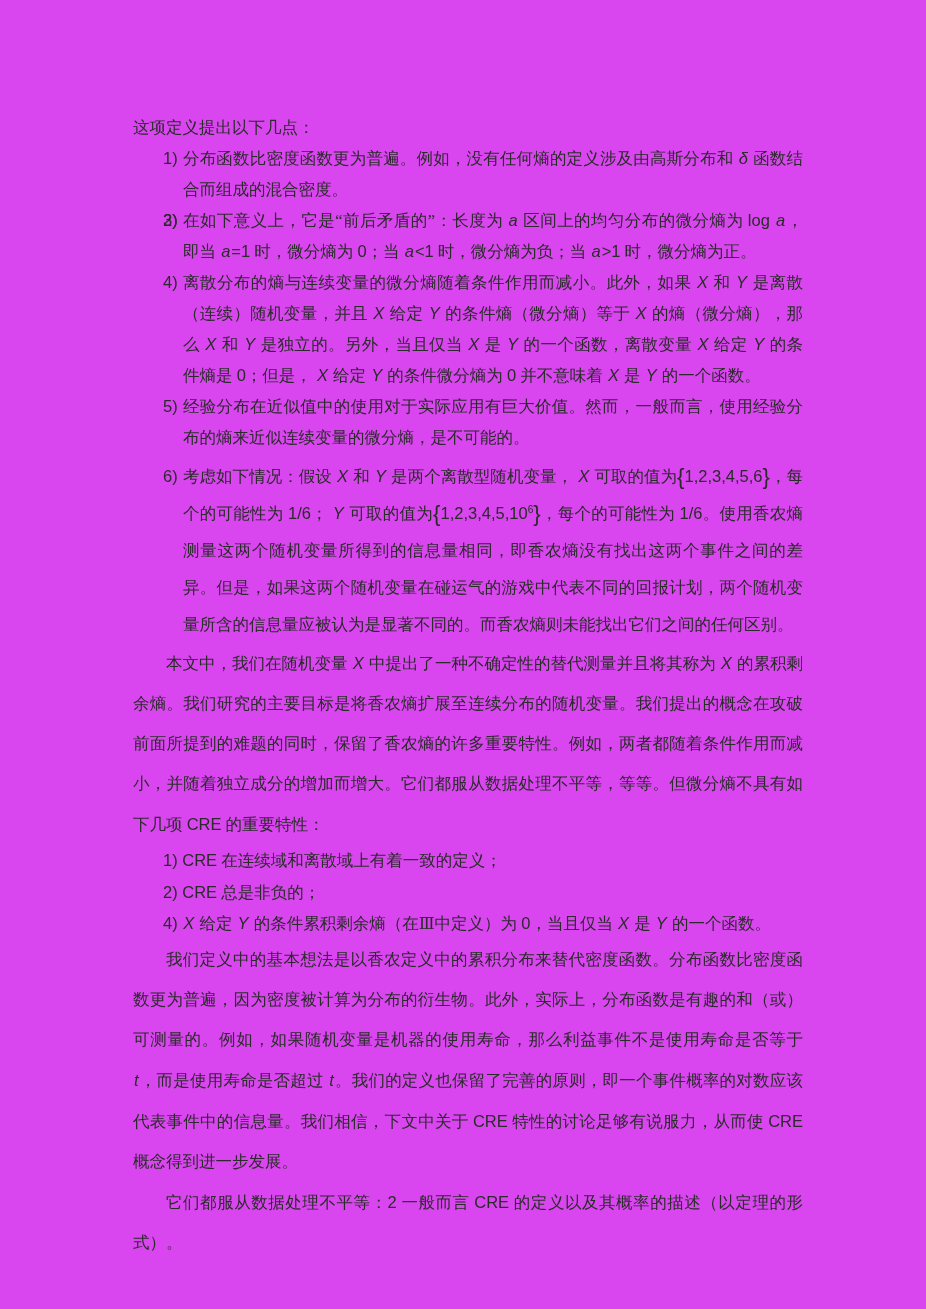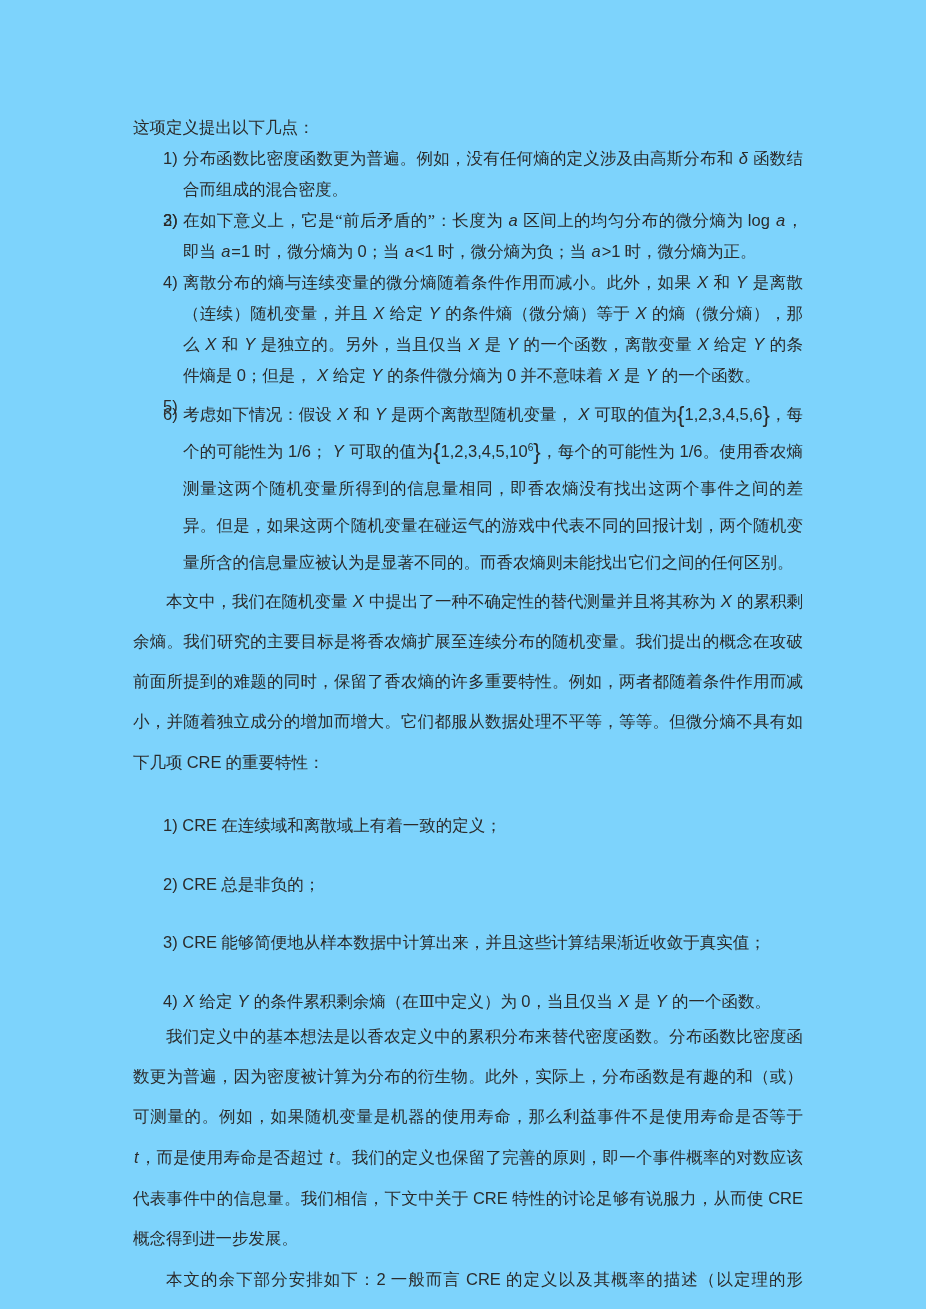--- a/index.html
+++ b/index.html
@@ -4,37 +4,37 @@
 <style>
   html, body {
     margin: 0; padding: 0;
     width: 926px; height: 1309px;
     background: #ffffff;
     overflow: hidden;
   }
   .page {
     position: relative;
     width: 926px; height: 1309px;
-    background: #7dd3fc;
+    background: #d946ef;
     font-family: "Liberation Serif", "DejaVu Serif", serif;
     color: #2b2b2b;
     font-size: 16.5px;
   }
   .content {
     position: absolute;
     left: 133px; top: 112px;
     width: 670px;
     text-align: justify;
   }
   .blk { line-height: 31px; }
   .blk.ind { line-height: 40px; text-indent: 33px; }
   .blk.li { position: relative; padding-left: 50px; }
   .blk.li .marker { position: absolute; left: 30px; top: 0; }
   .blk.li6 { line-height: 37px; margin-top: 5px; }
-  .blk.licre { padding-left: 30px; line-height: 31.5px; margin-top: 27px; }
+  .blk.licre { padding-left: 30px; line-height: 31.5px; }
   .run.cn { font-family: "Liberation Serif", "DejaVu Serif", serif; }
   .num, .run.num {
     font-family: "Liberation Sans", "DejaVu Sans", sans-serif;
     font-style: normal;
   }
   .run.var {
     font-family: "Liberation Sans", "DejaVu Sans", sans-serif;
     font-style: italic;
     padding: 0 1px;
   }
@@ -54,23 +54,22 @@
 </head>
 <body>
 
 <div class="page">
   <div class="content">
       <div class="blk plain"><span class="run cn">这项定义提出以下几点：</span></div>
       <div class="blk li"><span class="marker num">1)</span><span class="run cn">分布函数比密度函数更为普遍。例如，没有任何熵的定义涉及由高斯分布和 </span><span class="run var">δ</span><span class="run cn"> 函数结合而组成的混合密度。</span></div>
       <div class="blk li"><span class="marker num">2)</span></div>
       <div class="blk li"><span class="marker num">3)</span><span class="run cn">在如下意义上，它是“前后矛盾的”：长度为 </span><span class="run var">a</span><span class="run cn"> 区间上的均匀分布的微分熵为 </span><span class="run num">log </span><span class="run var">a</span><span class="run cn">，即当 </span><span class="run var">a</span><span class="run num">=1</span><span class="run cn"> 时，微分熵为 </span><span class="run num">0</span><span class="run cn">；当 </span><span class="run var">a</span><span class="run num">&lt;1</span><span class="run cn"> 时，微分熵为负；当 </span><span class="run var">a</span><span class="run num">&gt;1</span><span class="run cn"> 时，微分熵为正。</span></div>
       <div class="blk li"><span class="marker num">4)</span><span class="run cn">离散分布的熵与连续变量的微分熵随着条件作用而减小。此外，如果 </span><span class="run var">X</span><span class="run cn"> 和 </span><span class="run var">Y</span><span class="run cn"> 是离散（连续）随机变量，并且 </span><span class="run var">X</span><span class="run cn"> 给定 </span><span class="run var">Y</span><span class="run cn"> 的条件熵（微分熵）等于 </span><span class="run var">X</span><span class="run cn"> 的熵（微分熵），那么 </span><span class="run var">X</span><span class="run cn"> 和 </span><span class="run var">Y</span><span class="run cn"> 是独立的。另外，当且仅当 </span><span class="run var">X</span><span class="run cn"> 是 </span><span class="run var">Y</span><span class="run cn"> 的一个函数，离散变量 </span><span class="run var">X</span><span class="run cn"> 给定 </span><span class="run var">Y</span><span class="run cn"> 的条件熵是 </span><span class="run num">0</span><span class="run cn">；但是， </span><span class="run var">X</span><span class="run cn"> 给定 </span><span class="run var">Y</span><span class="run cn"> 的条件微分熵为 </span><span class="run num">0</span><span class="run cn"> 并不意味着 </span><span class="run var">X</span><span class="run cn"> 是 </span><span class="run var">Y</span><span class="run cn"> 的一个函数。</span></div>
-      <div class="blk li"><span class="marker num">5)</span></div>
+      <div class="blk li"><span class="marker num">5)</span><span class="run cn">经验分布在近似值中的使用对于实际应用有巨大价值。然而，一般而言，使用经验分布的熵来近似连续变量的微分熵，是不可能的。</span></div>
       <div class="blk li li6"><span class="marker num">6)</span><span class="run cn">考虑如下情况：假设 </span><span class="run var">X</span><span class="run cn"> 和 </span><span class="run var">Y</span><span class="run cn"> 是两个离散型随机变量， </span><span class="run var">X</span><span class="run cn"> 可取的值为</span><span class="run brace">{</span><span class="run num">1,2,3,4,5,6</span><span class="run brace">}</span><span class="run cn">，每个的可能性为 </span><span class="run num">1/6</span><span class="run cn">； </span><span class="run var">Y</span><span class="run cn"> 可取的值为</span><span class="run brace">{</span><span class="run num">1,2,3,4,5,10</span><span class="run sup">6</span><span class="run brace">}</span><span class="run cn">，每个的可能性为 </span><span class="run num">1/6</span><span class="run cn">。使用香农熵测量这两个随机变量所得到的信息量相同，即香农熵没有找出这两个事件之间的差异。但是，如果这两个随机变量在碰运气的游戏中代表不同的回报计划，两个随机变量所含的信息量应被认为是显著不同的。而香农熵则未能找出它们之间的任何区别。</span></div>
       <div class="blk ind"><span class="run cn">本文中，我们在随机变量 </span><span class="run var">X</span><span class="run cn"> 中提出了一种不确定性的替代测量并且将其称为 </span><span class="run var">X</span><span class="run cn"> 的累积剩余熵。我们研究的主要目标是将香农熵扩展至连续分布的随机变量。我们提出的概念在攻破前面所提到的难题的同时，保留了香农熵的许多重要特性。例如，两者都随着条件作用而减小，并随着独立成分的增加而增大。它们都服从数据处理不平等，等等。但微分熵不具有如下几项 </span><span class="run num">CRE</span><span class="run cn"> 的重要特性：</span></div>
       <div class="blk licre"><span class="marker-inline num">1) </span><span class="run num">CRE</span><span class="run cn"> 在连续域和离散域上有着一致的定义；</span></div>
       <div class="blk licre"><span class="marker-inline num">2) </span><span class="run num">CRE</span><span class="run cn"> 总是非负的；</span></div>
-      <div class="blk licre"><span class="marker-inline num">3) </span><span class="run num">CRE</span><span class="run cn"> 能够简便地从样本数据中计算出来，并且这些计算结果渐近收敛于真实值；</span></div>
       <div class="blk licre"><span class="marker-inline num">4) </span><span class="run var">X</span><span class="run cn"> 给定 </span><span class="run var">Y</span><span class="run cn"> 的条件累积剩余熵（在Ⅲ中定义）为 </span><span class="run num">0</span><span class="run cn">，当且仅当 </span><span class="run var">X</span><span class="run cn"> 是 </span><span class="run var">Y</span><span class="run cn"> 的一个函数。</span></div>
       <div class="blk ind"><span class="run cn">我们定义中的基本想法是以香农定义中的累积分布来替代密度函数。分布函数比密度函数更为普遍，因为密度被计算为分布的衍生物。此外，实际上，分布函数是有趣的和（或）可测量的。例如，如果随机变量是机器的使用寿命，那么利益事件不是使用寿命是否等于 </span><span class="run var">t</span><span class="run cn">，而是使用寿命是否超过 </span><span class="run var">t</span><span class="run cn">。我们的定义也保留了完善的原则，即一个事件概率的对数应该代表事件中的信息量。我们相信，下文中关于 </span><span class="run num">CRE</span><span class="run cn"> 特性的讨论足够有说服力，从而使 </span><span class="run num">CRE</span><span class="run cn"> 概念得到进一步发展。</span></div>
-      <div class="blk ind"><span class="run cn">本文的余下部分安排如下：</span><span class="run num">2</span><span class="run cn"> 一般而言 </span><span class="run num">CRE</span><span class="run cn"> 的定义以及其概率的描述（以定理的形式）。</span></div>
+      <div class="blk ind"><span class="run cn">它们都服从数据处理不平等：</span><span class="run num">2</span><span class="run cn"> 一般而言 </span><span class="run num">CRE</span><span class="run cn"> 的定义以及其概率的描述（以定理的形式）。</span></div>
     </div>
 </div>
 
 </body></html>

